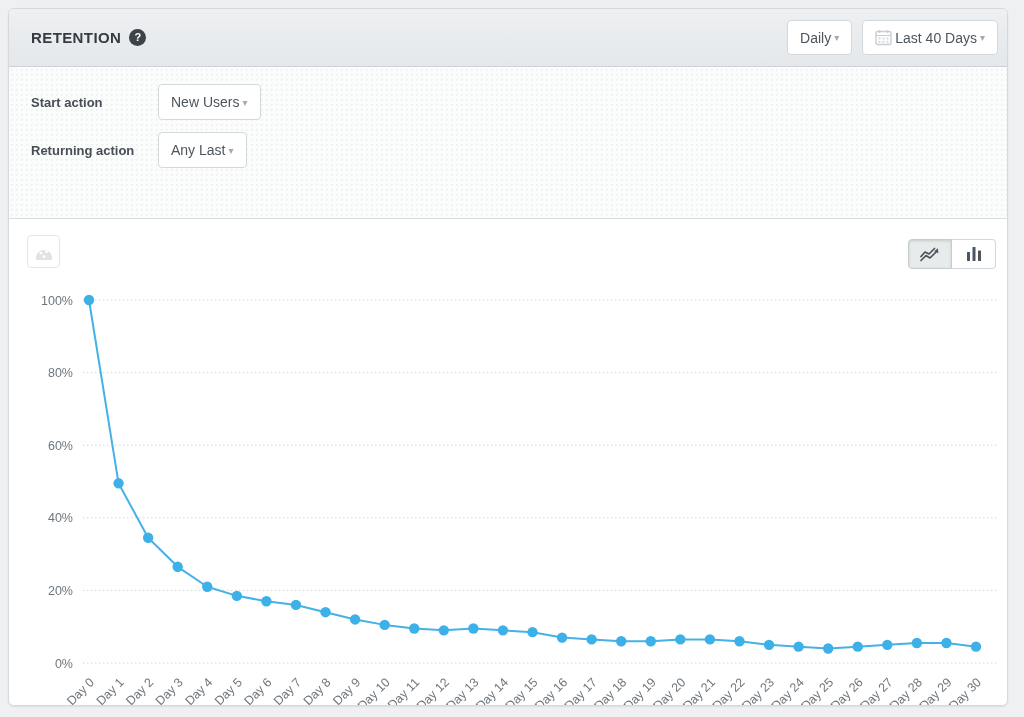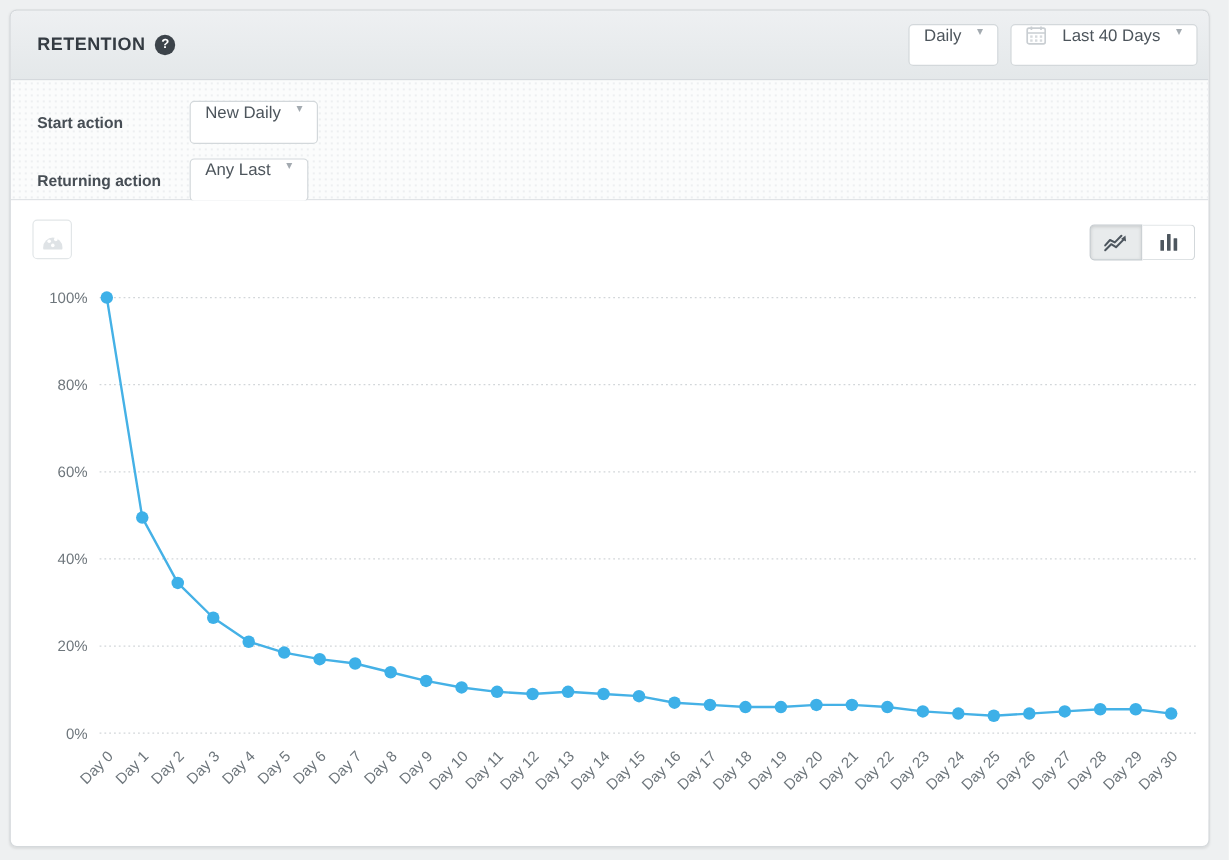--- a/index.html
+++ b/index.html
@@ -30,29 +30,29 @@
   .help {
     width:17px; height:17px; border-radius:50%;
     background:#3c434a; color:#ffffff;
     font-size:11px; font-weight:bold; line-height:17px; text-align:center;
     cursor:pointer;
   }
   .header-right { display:flex; gap:10px; }
   .dd {
     background:#ffffff; border:1px solid #d3d8db; border-radius:4px;
     height:35px; padding:0 12px;
-    display:inline-flex; align-items:flex-start; gap:13px;
+    display:inline-flex; align-items:center; gap:3px;
     font-family:inherit; font-size:14px; color:#4d555c;
     cursor:pointer;
   }
   .caret { font-size:10px; color:#a3aab0; line-height:1; padding-top:1px; }
   .cal-icon { display:inline-flex; }
   
   .filters {
-    height:100px;
+    height:152px;
     background-color:#fbfcfc;
     background-image:radial-gradient(#edeff1 1px, transparent 1px);
     background-size:5px 5px;
     border-bottom:1px solid #d9dde0;
     padding:17px 0 0 22px;
   }
   .filter-row { display:flex; align-items:center; margin-bottom:12px; }
   .filter-row label {
     width:127px; font-size:13px; font-weight:bold; color:#474e55;
   }
@@ -112,21 +112,21 @@
         <span>Last 40 Days</span>
         <span class="caret">▾</span>
       </button>
     </div>
   </div>
 
   <div class="filters">
     <div class="filter-row">
       <label>Start action</label>
       <button class="dd">
-        <span>New Daily</span>
+        <span>New Users</span>
         <span class="caret">▾</span>
       </button>
     </div>
     <div class="filter-row">
       <label>Returning action</label>
       <button class="dd">
         <span>Any Last</span>
         <span class="caret">▾</span>
       </button>
     </div>

